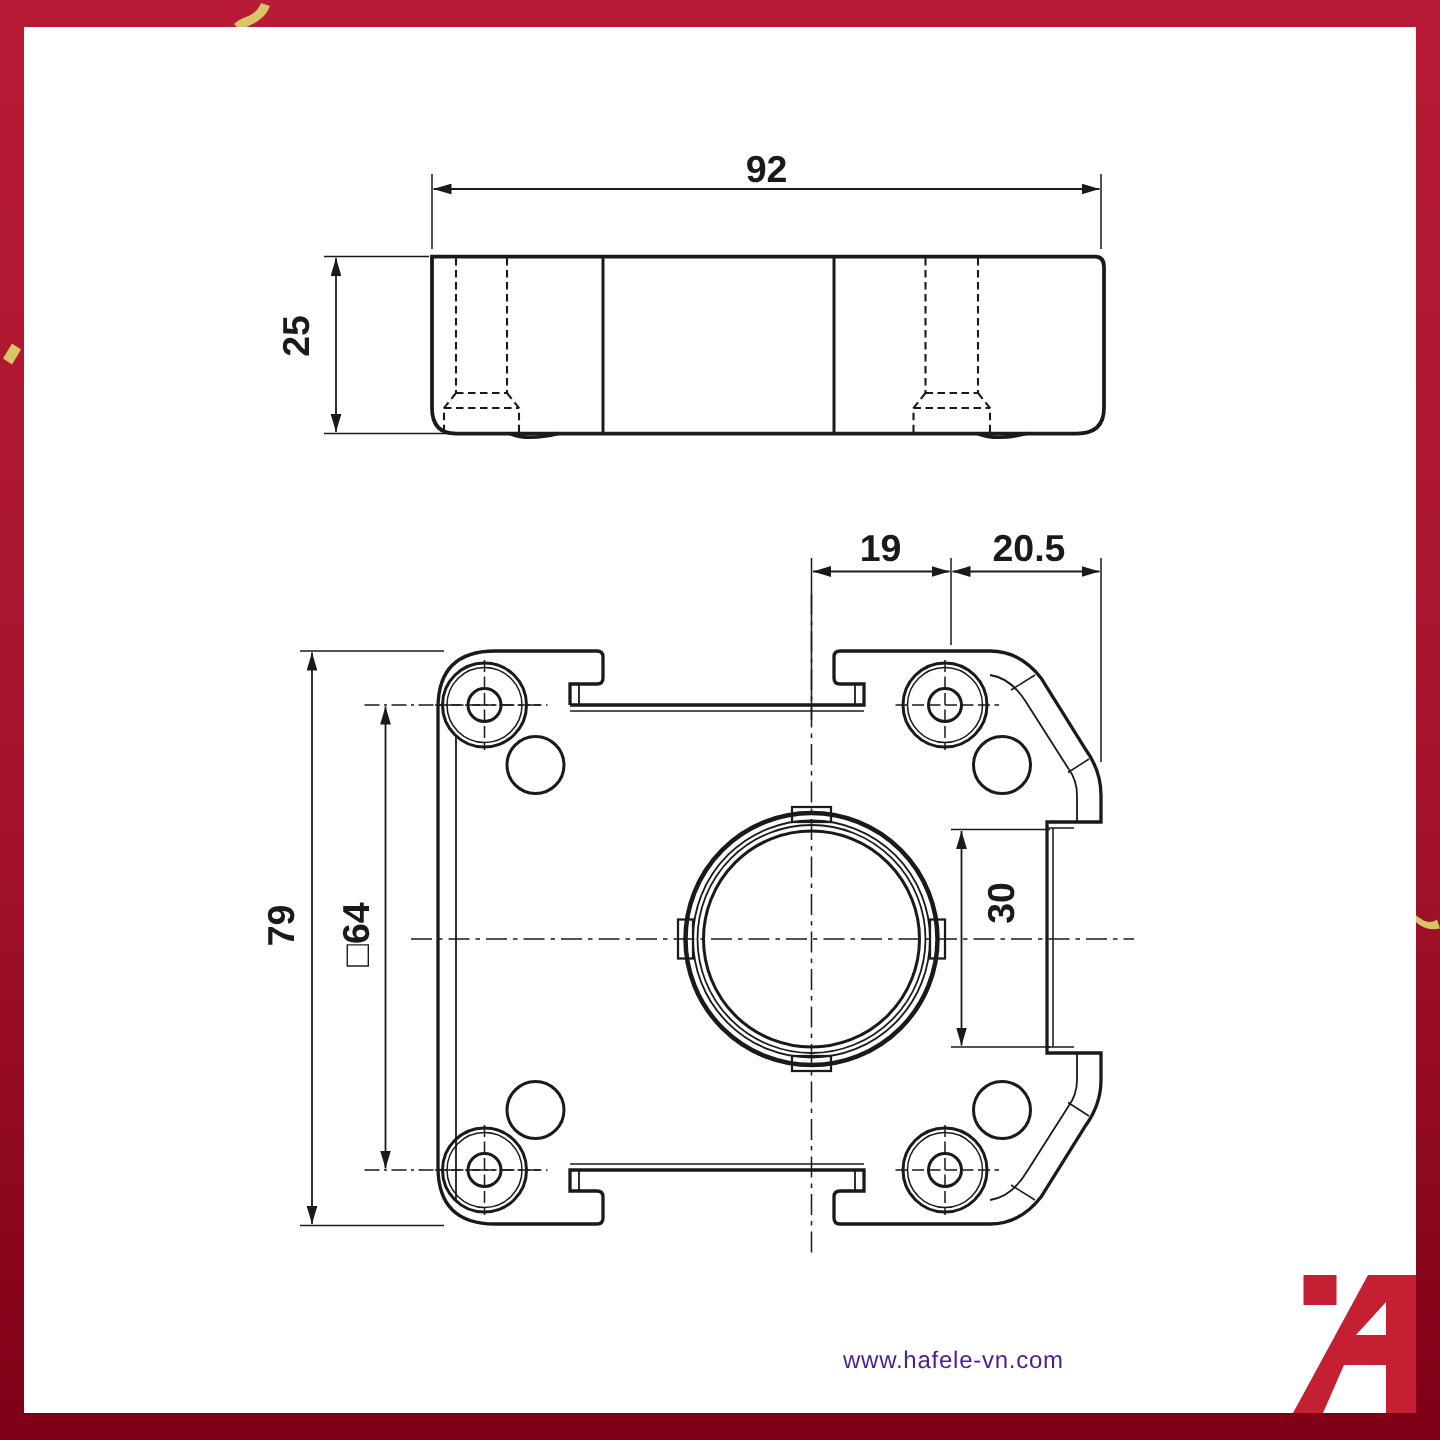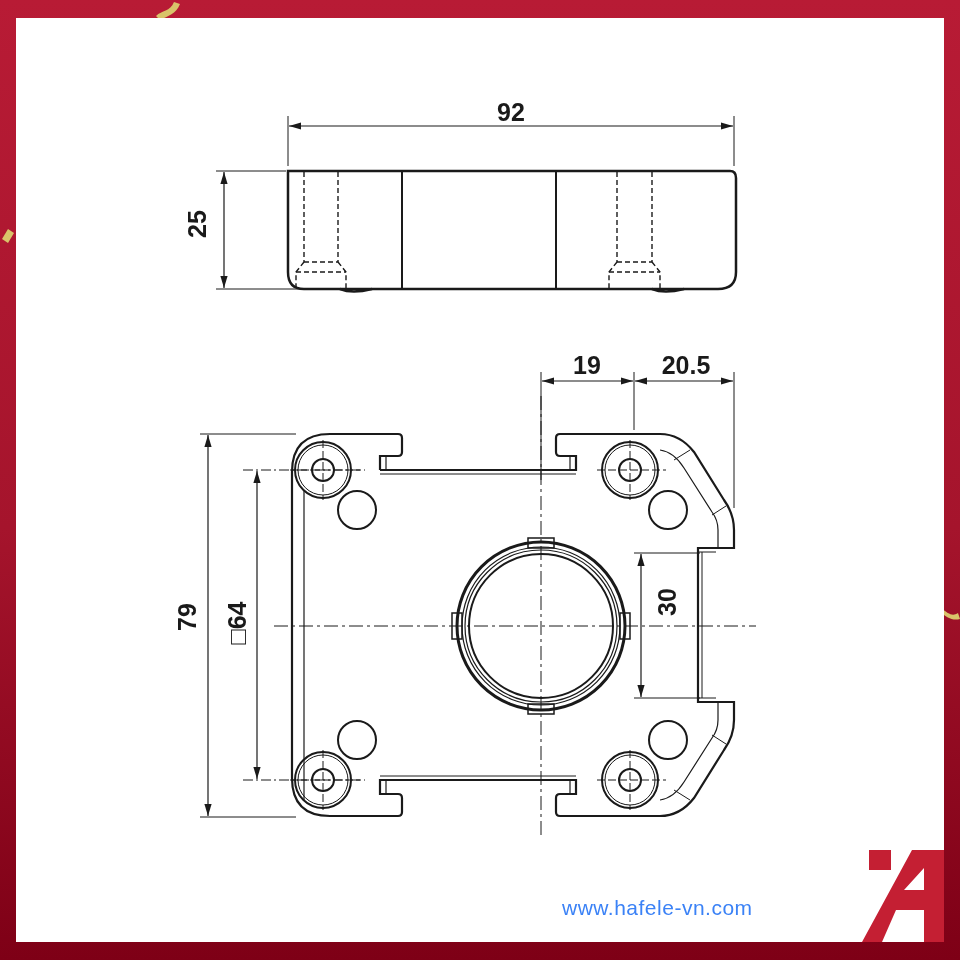--- a/index.html
+++ b/index.html
@@ -9,21 +9,21 @@
     font-family: "Liberation Sans", sans-serif;
   }
   .frame {
     position: absolute; left: 16px; top: 18px; width: 928px; height: 924px;
     background: #ffffff; overflow: hidden;
   }
   .confetti { position: absolute; }
   svg text { font-family: "Liberation Sans", sans-serif; font-weight: bold; fill: #1a1a1a; }
   .url {
     position: absolute; left: 562px; top: 908px; transform: translateY(-50%);
-    font-size: 21px; color: #3b82f6; letter-spacing: 0.5px;
+    font-size: 16px; color: #4c1d95; letter-spacing: 0.5px;
     font-family: "Liberation Sans", sans-serif;
   }
 </style>
 </head>
 <body>
 
 <svg class="confetti" style="left:150px;top:0" width="40" height="20" viewBox="0 0 40 20">
   <path d="M6 16 C12 10, 20 12, 24 2 L30 4 C26 14, 18 16, 10 20 Z" fill="#d9c46a"></path>
 </svg>
 <svg class="confetti" style="left:0;top:225px" width="16" height="20" viewBox="0 0 16 20">

